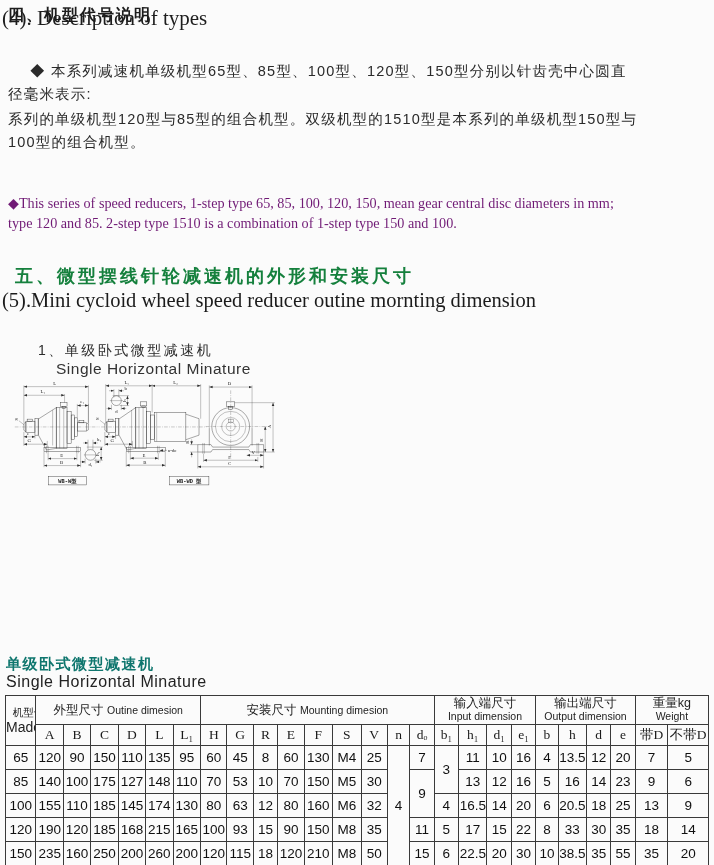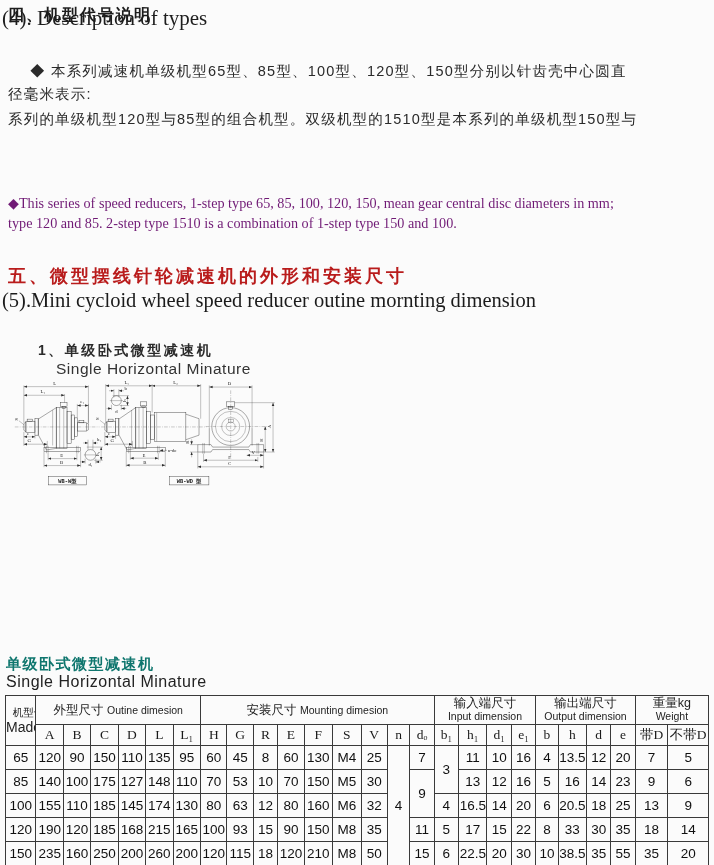--- a/index.html
+++ b/index.html
@@ -7,21 +7,21 @@
     width:714px;height:865px;position:relative;overflow:hidden;
     background:#fbfbfb;color:#1d1d1d;
     font-family:"Liberation Sans",sans-serif;
   }
   .abs{position:absolute;}
   .cn-bold-title{font-size:16px;font-weight:bold;letter-spacing:2px;}
   .en-serif-title{font-family:"Liberation Serif",serif;font-size:21px;}
   .cn-para{font-size:14.5px;letter-spacing:1.2px;line-height:23px;color:#2a2a2a;}
   .cn-para .indent{padding-left:22px;}
   .en-para{font-family:"Liberation Serif",serif;font-size:14.2px;line-height:20px;color:#701a75;}
-  .sec5-cn{font-size:18px;letter-spacing:3px;font-weight:600;color:#b91c1c;}
+  .sec5-cn{font-size:18px;letter-spacing:3px;font-weight:600;color:#15803d;margin-left:7px;}
   .sec5-en{font-family:"Liberation Serif",serif;font-size:20.5px;color:#1b1b1b;}
   .sub-cn{font-size:14px;letter-spacing:2.5px;font-weight:500;color:#2b2b2b;}
   .sub-en{font-size:15.5px;letter-spacing:0.5px;color:#333;}
   .tbl-title-cn{font-size:15px;font-weight:bold;letter-spacing:1.5px;color:#0f766e;}
   .tbl-title-en{font-size:16px;letter-spacing:0.5px;color:#222;}
 
   table.spec{border-collapse:collapse;table-layout:fixed;width:704px;background:#fbfbfb;}
   table.spec th,table.spec td{
     border:1px solid #3a3a3a;text-align:center;vertical-align:middle;
     padding:0;overflow:hidden;white-space:nowrap;font-weight:normal;
@@ -49,30 +49,31 @@
 <div class="abs cn-bold-title" style="left:8px;top:5px;">四、机型代号说明</div>
 <div class="abs en-serif-title" style="left:2px;top:6px;text-align:center;">(4). Description of types</div>
 
 <div class="abs cn-para" style="left:8px;top:60px;width:700px;">
   <div class="indent">◆ 本系列减速机单级机型65型、85型、100型、120型、150型分别以针齿壳中心圆直</div>
   <div>径毫米表示:</div>
 </div>
 
 <div class="abs cn-para" style="left:8px;top:108px;width:702px;">
   <div>系列的单级机型120型与85型的组合机型。双级机型的1510型是本系列的单级机型150型与</div>
+  <div>100型的组合机型。</div>
 </div>
 
 <div class="abs en-para" style="left:8px;top:193px;width:704px;">
   <div>◆This series of speed reducers, 1-step type 65, 85, 100, 120, 150, mean gear central disc diameters in mm;</div>
   <div>type 120 and 85. 2-step type 1510 is a combination of 1-step type 150 and 100.</div>
 </div>
 
 <div class="abs sec5-cn" style="left:8px;top:264px;">五、微型摆线针轮减速机的外形和安装尺寸</div>
 <div class="abs sec5-en" style="left:2px;top:289px;">(5).Mini cycloid wheel speed reducer outine mornting dimension</div>
-<div class="abs sub-cn" style="left:38px;top:342px;font-weight:bold;">1、单级卧式微型减速机</div>
+<div class="abs sub-cn" style="left:38px;top:342px;">1、单级卧式微型减速机</div>
 <div class="abs sub-en" style="left:56px;top:360px;">Single Horizontal Minature</div>
 
 <svg class="abs" style="left:0;top:378px;" width="714" height="264" viewBox="0 378 714 642" preserveAspectRatio="xMinYMin meet">
   <defs>
     <marker id="ar" viewBox="0 0 10 10" refX="9" refY="5" markerWidth="9" markerHeight="9" orient="auto-start-reverse" markerUnits="userSpaceOnUse">
       <path d="M0,1.6 L9,5 L0,8.4 z" fill="#2e2e2e"></path>
     </marker>
   </defs>
 
   <g>

